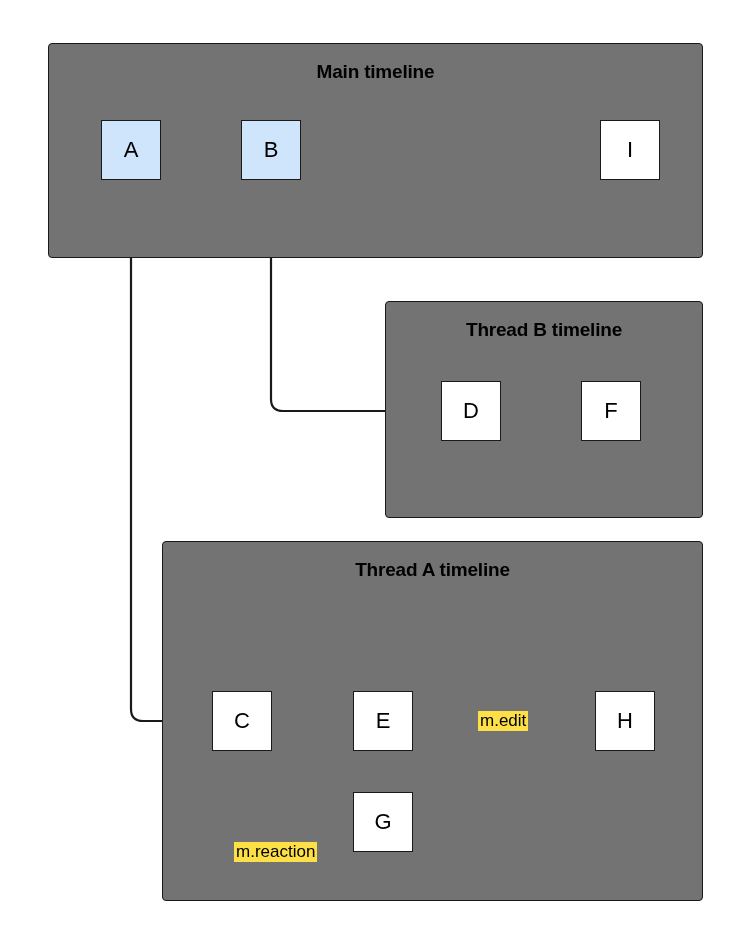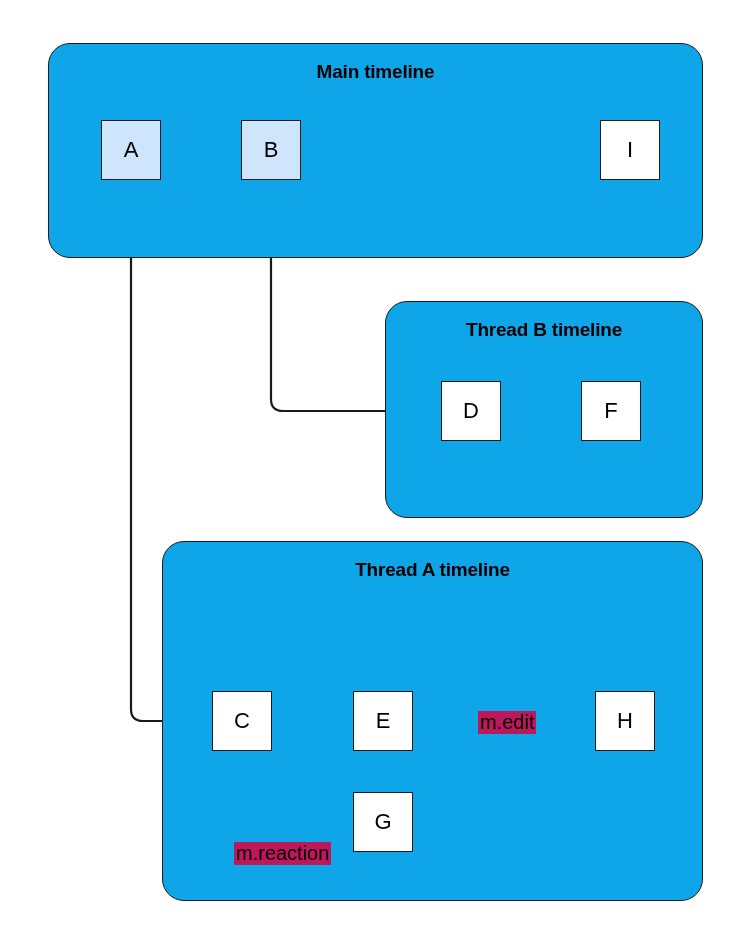--- a/index.html
+++ b/index.html
@@ -24,23 +24,23 @@
     left: 0;
     top: 0;
     width: 756px;
     height: 942px;
     pointer-events: none;
   }
 
   
   .group {
     position: absolute;
-    background: #0ea5e9;
+    background: #737373;
     border: 1.6px solid #1a1a1a;
-    border-radius: 22px;
+    border-radius: 4px;
     box-sizing: border-box;
   }
   .group-title {
     position: absolute;
     left: 0;
     right: 0;
     text-align: center;
     font-size: 19px;
     font-weight: bold;
     color: #000000;
@@ -62,23 +62,23 @@
     color: #000000;
     line-height: 1;
   }
   .node.highlight {
     background: #cfe5fb;
   }
 
   
   .edge-label {
     position: absolute;
-    font-size: 20px;
+    font-size: 17px;
     color: #000000;
-    background: #be185d;
+    background: #fde047;
     padding: 0 2px;
     white-space: nowrap;
     line-height: 1.15;
   }
 </style>
 </head>
 <body>
 
 <div id="canvas">
 

